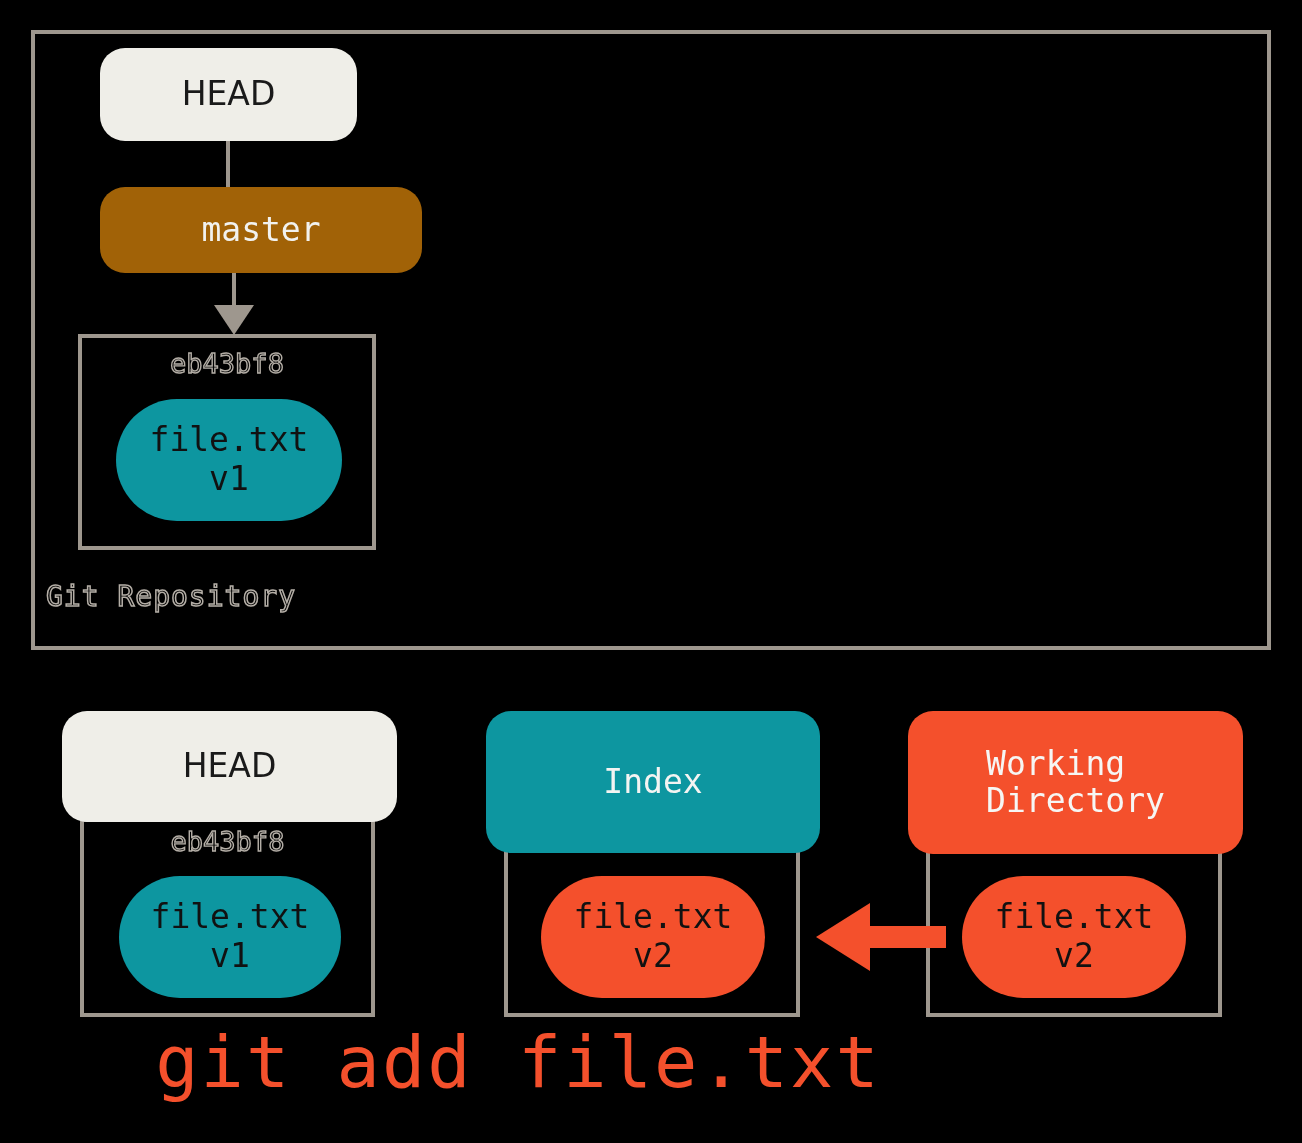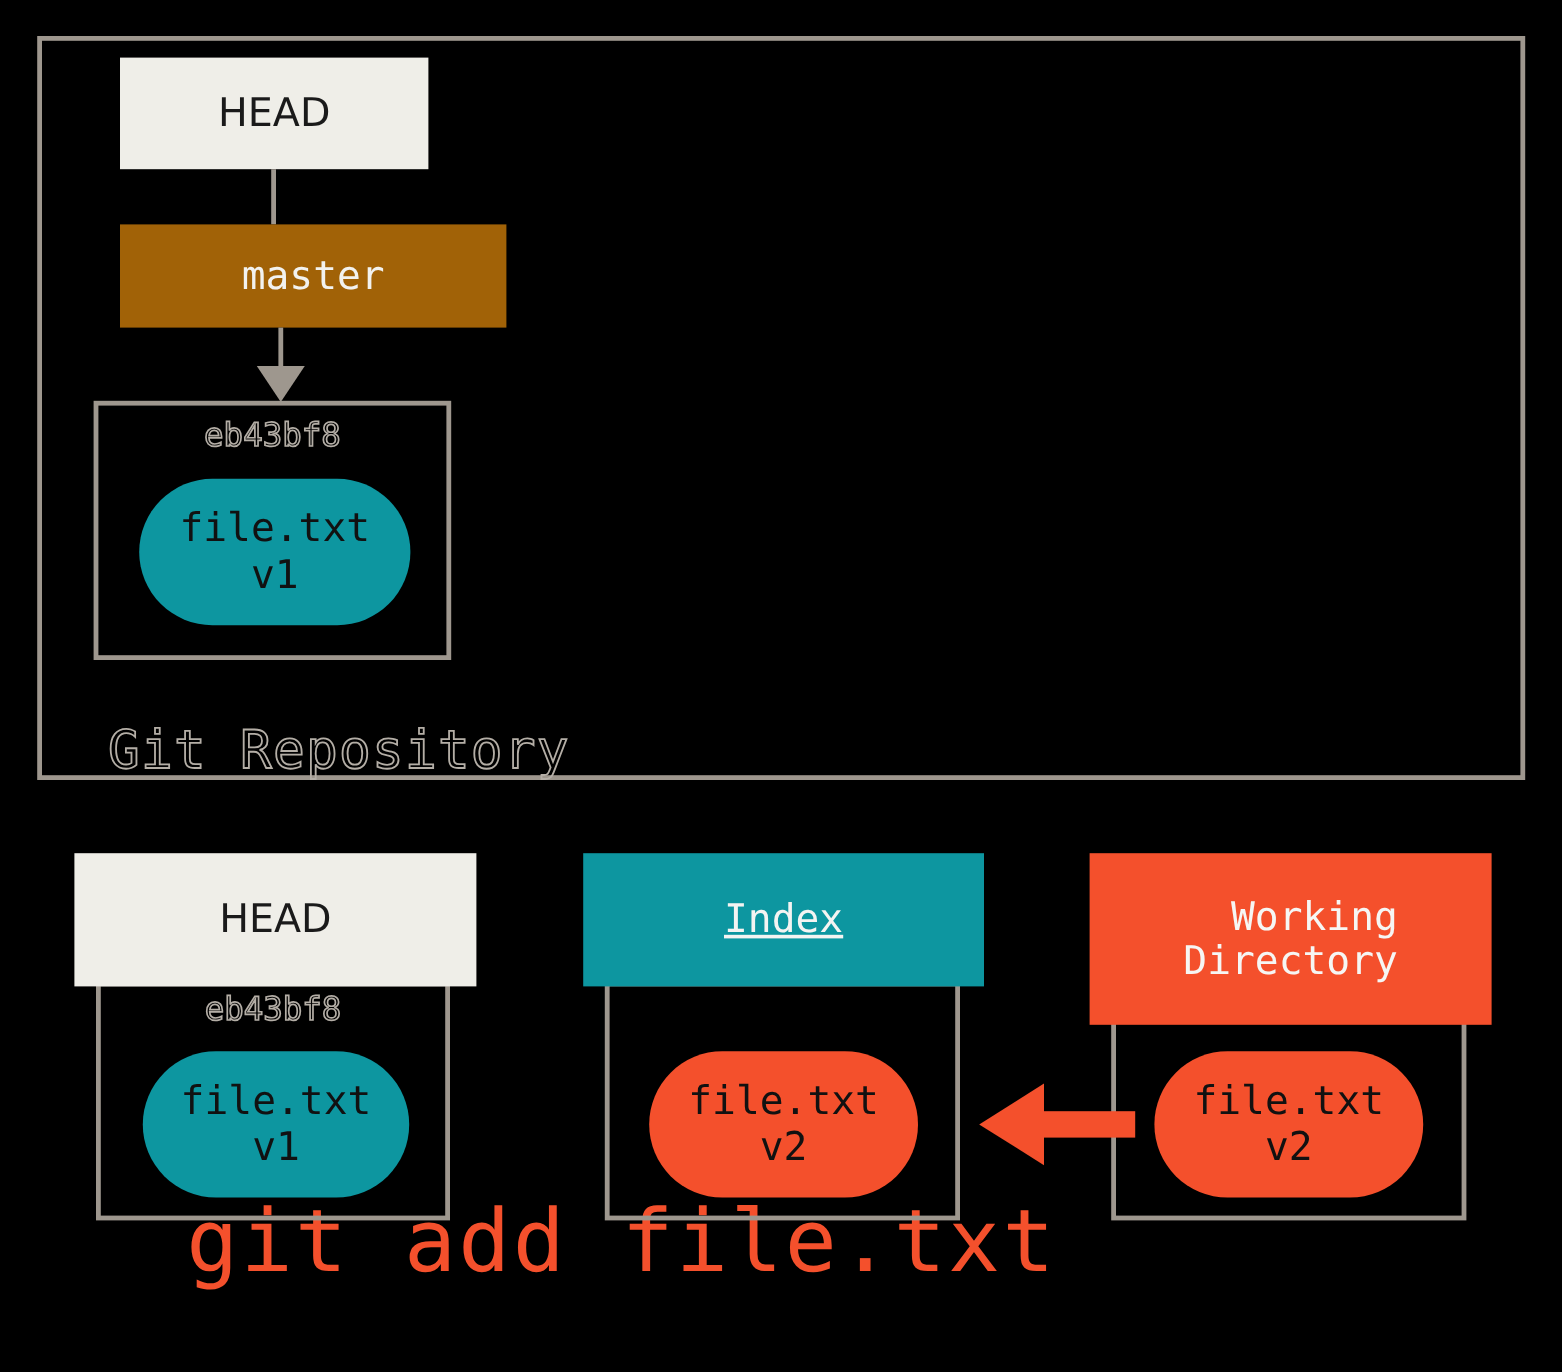--- a/index.html
+++ b/index.html
@@ -19,49 +19,49 @@
     overflow: hidden;
   }
 
   
   .box {
     position: absolute;
     box-sizing: border-box;
     display: flex;
     align-items: center;
     justify-content: center;
-    text-align: right;
+    text-align: left;
     line-height: 1.12;
     white-space: pre-line;
+    border-radius: 25px;
   }
   .outline-box {
     position: absolute;
     box-sizing: border-box;
     border: 4px solid #9e978e;
     background: transparent;
   }
 
   
   #repo-container {
     left: 31px;
     top: 30px;
     width: 1240px;
     height: 620px;
   }
   #repo-label {
     position: absolute;
     left: 46px;
-    top: 600px;
-    font-size: 44px;
+    top: 580px;
+    font-size: 28px;
     letter-spacing: 1px;
     color: transparent;
     -webkit-text-stroke: 1.5px #b4aea6;
     text-shadow: none;
     font-family: "DejaVu Sans Mono", "Liberation Mono", monospace;
-    margin-left: 44px;
   }
 
   
   #head-box-upper {
     left: 100px;
     top: 48px;
     width: 257px;
     height: 93px;
     background: #efeee8;
     color: #1a1a1a;
@@ -192,26 +192,25 @@
     line-height: 1.18;
     white-space: pre-line;
     z-index: 4;
   }
 
   
   #index-box {
     left: 486px;
     top: 711px;
     width: 334px;
-    height: 111px;
+    height: 142px;
     background: #0d96a0;
     color: #f4f4f2;
     font-size: 33px;
     z-index: 3;
-    text-decoration: underline;
   }
   #index-pane {
     left: 504px;
     top: 818px;
     width: 296px;
     height: 199px;
     z-index: 1;
   }
   #blob-index {
     position: absolute;
@@ -288,21 +287,21 @@
     border-top: 34px solid transparent;
     border-bottom: 34px solid transparent;
     border-right: 54px solid #f4502c;
     z-index: 5;
   }
 
   
   #command-caption {
     position: absolute;
     left: 0;
-    top: 992px;
+    top: 1020px;
     width: 1036px;
     text-align: center;
     color: #f4502c;
     font-size: 72px;
     letter-spacing: 2px;
     font-family: "DejaVu Sans Mono", "Liberation Mono", monospace;
   }
 </style>
 </head>
 <body>

